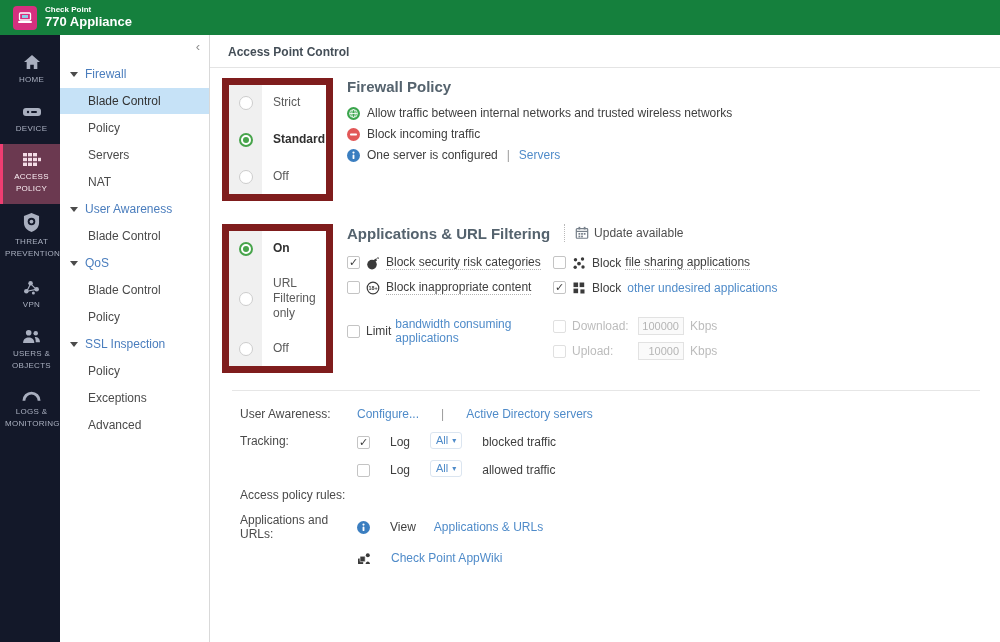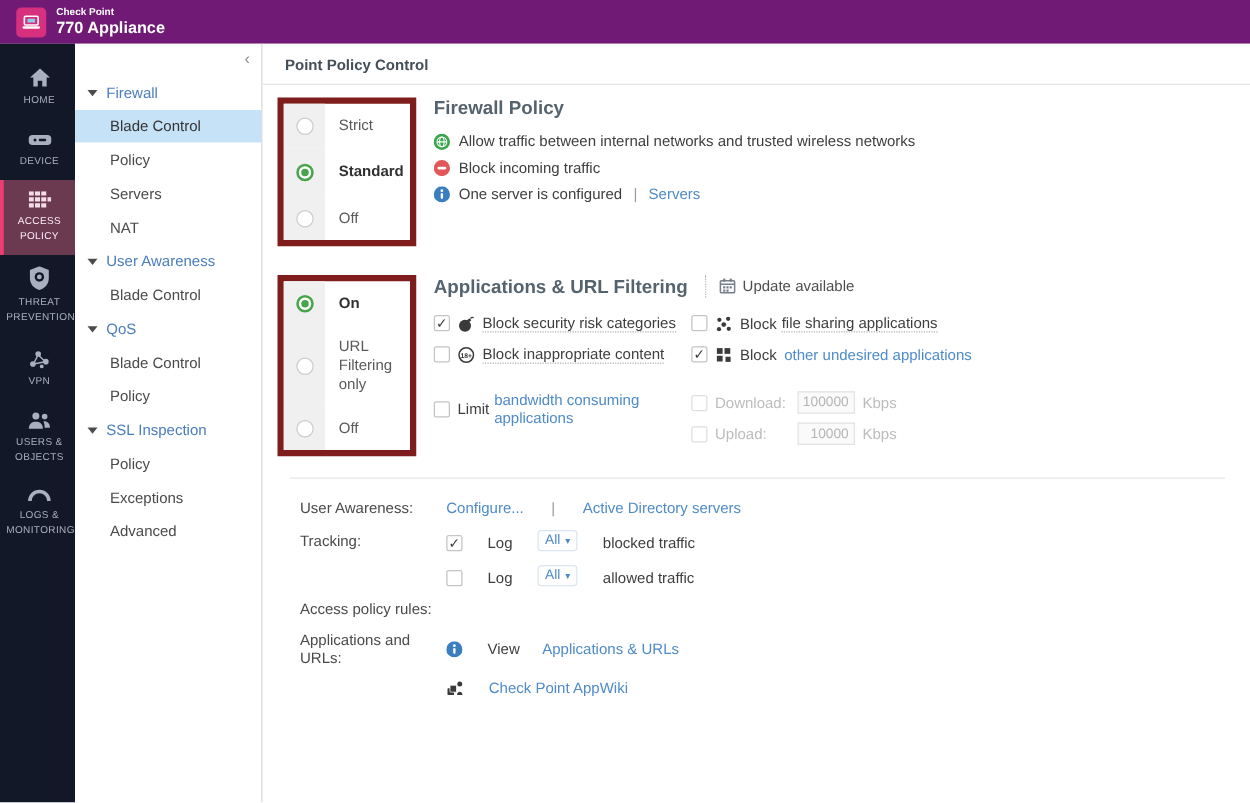--- a/index.html
+++ b/index.html
@@ -1,20 +1,20 @@
 <!DOCTYPE html>
 <html><head>
 <meta charset="utf-8">
 <style>
   * { box-sizing: border-box; margin: 0; padding: 0; }
   html,body { width:1000px; height:642px; }
   body { font-family:"Liberation Sans",sans-serif; background:#fff; overflow:hidden; }
 
   
-  .header { height:35px; background:#701a75; display:flex; align-items:center; padding-left:13px; }
+  .header { height:35px; background:#15803d; display:flex; align-items:center; padding-left:13px; }
   .logo { width:24px; height:24px; border-radius:4px; background:#d6307f; display:flex; align-items:center; justify-content:center; }
   .brand { margin-left:8px; color:#fff; line-height:1.1; }
   .brand-top { font-size:8px; font-weight:700; }
   .brand-bottom { font-size:13px; font-weight:700; }
 
   
   .app { display:flex; height:607px; }
 
   
   .pnav { width:60px; background:#131829; display:flex; flex-direction:column; padding-top:10px; flex-shrink:0; }
@@ -34,21 +34,21 @@
 
   
   .content { flex:1; background:#fff; }
   .content-header { padding:10px 0 8px 18px; border-bottom:1px solid #e4e4e4; font-size:12px; font-weight:700; color:#444e57; }
   .content-body { padding:10px 20px 0 12px; }
 
   .section-row { display:flex; align-items:flex-start; }
   .section-row.second { margin-top:23px; }
 
   
-  .radio-box { width:111px; border:5px solid #7f1d1d; background:#fff; flex-shrink:0; }
+  .radio-box { width:111px; border:7px solid #7f1d1d; background:#fff; flex-shrink:0; }
   .radio-row { display:flex; align-items:center; cursor:pointer; }
   .radio-cell { width:33px; align-self:stretch; background:#f0f0f0; display:flex; align-items:center; justify-content:center; flex-shrink:0; }
   .radio { width:14px; height:14px; border-radius:50%; border:1px solid #cdcdcd; background:#fff; position:relative; }
   .radio.sel { border:2px solid #47a44b; }
   .radio.sel::after { content:""; position:absolute; left:2px; top:2px; width:6px; height:6px; border-radius:50%; background:#47a44b; }
   .radio-label { font-size:12px; color:#5a5a5a; padding:10px 6px 10px 11px; line-height:1.25; }
   .radio-row.sel .radio-label { color:#303030; font-weight:700; }
   .radio-label.tall { padding-top:12px; padding-bottom:12px; }
 
   .section-content { margin-left:14px; flex:1; }
@@ -213,21 +213,21 @@
     <div class="snav-section-header">
       <span class="tri"></span>
       <span>SSL Inspection</span>
     </div>
     <div class="snav-item">Policy</div>
     <div class="snav-item">Exceptions</div>
     <div class="snav-item">Advanced</div>
   </div>
 
   <div class="content">
-    <div class="content-header">Point Policy Control</div>
+    <div class="content-header">Access Point Control</div>
     <div class="content-body">
 
       <div class="section-row">
         <div class="radio-box">
           <div class="radio-row">
             <span class="radio-cell">
                 <span class="radio"></span>
               </span>
             <span class="radio-label">Strict</span>
           </div>

